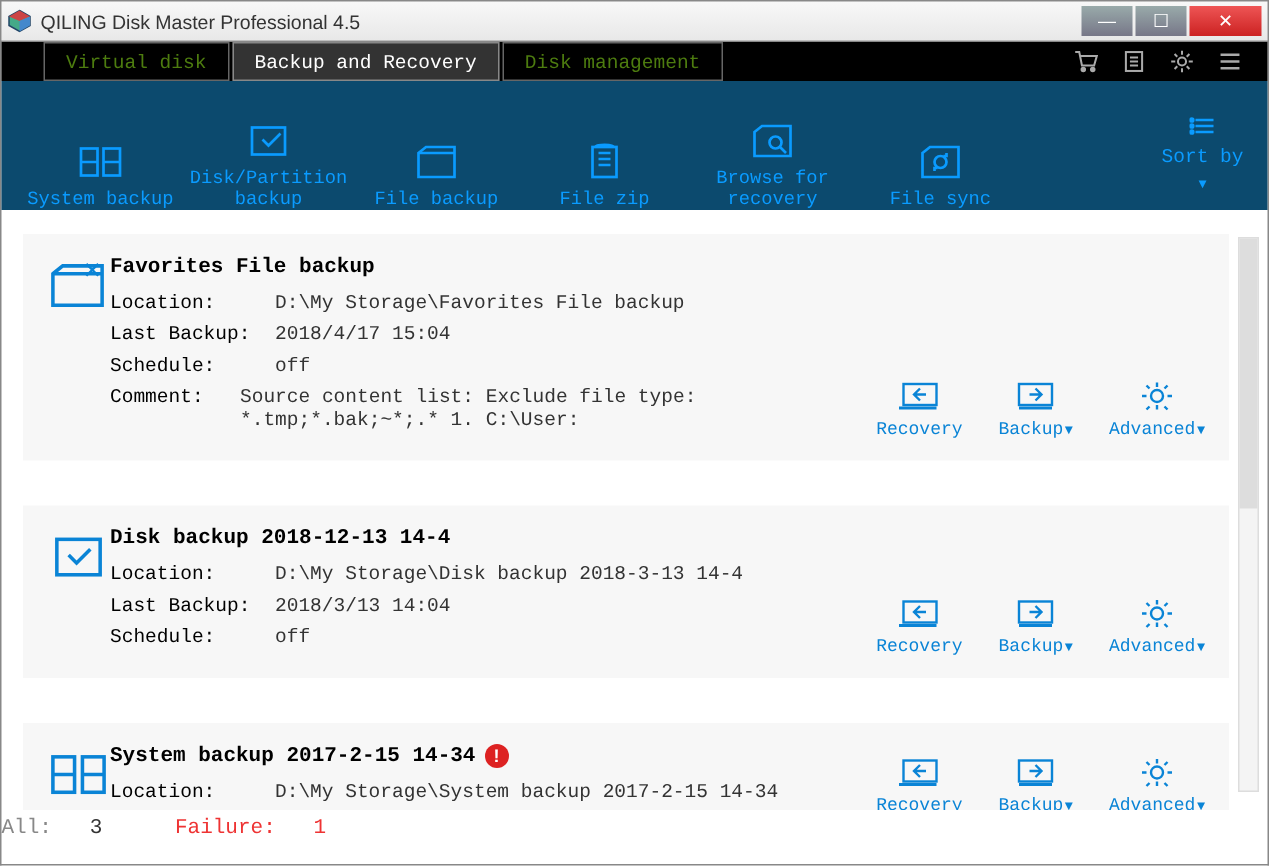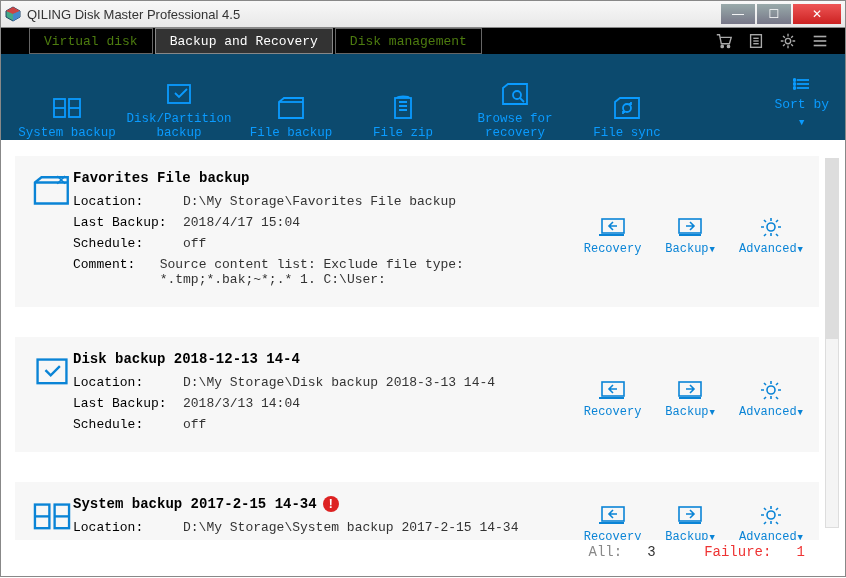--- a/index.html
+++ b/index.html
@@ -34,27 +34,27 @@
 
 .content { padding: 16px 26px 0 14px; height: 400px; overflow-y: auto; position:relative; }
 .scrolltrack { position:absolute; right:6px; top:18px; width:14px; height:370px; background:#f4f4f4; border:1px solid #ddd; }
 .scrollbar { position:absolute; top:0; left:0; right:0; height:180px; background:#ddd; }
 .card { background: #f7f7f7; padding: 14px 16px 14px 16px; margin-bottom: 30px; display: flex; }
 .cardicon { width: 42px; padding-top:2px; }
 .cardbody { flex: 1; }
 .cardtitle { font-weight: bold; font-size: 14px; margin-bottom: 8px; display:flex; align-items:flex-start; gap:6px; }
 .row { display: flex; margin-bottom: 6px; font-size: 13px; color:#333; }
 .row .k { width: 110px; color:#000000; }
-.cardactions { display:flex; gap:24px; align-items:center; padding-top:8px; }
+.cardactions { display:flex; gap:24px; align-items:flex-end; padding-top:8px; }
 .actbtn { text-align:center; color:#0a84d6; font-size:12px; cursor:pointer; display:flex; flex-direction:column; align-items:center; gap:4px; }
 .actbtn svg { width:28px; height:22px; }
 .tri { font-size:9px; color:#0a84d6; margin-left:1px; }
 
 
-.footer { padding: 4px 40px 0 0; text-align: right; font-size: 14px; }
+.footer { padding: 4px 40px 0 0; font-size: 14px; }
 .footer .all { color:#888; }
 .footer .fail { color:#e33; margin-left:40px; }
 
 ::-webkit-scrollbar { width:0; }
 </style>
 </head>
 <body>
 
 <div class="titlebar">
   <svg class="logo" viewBox="0 0 16 16">

